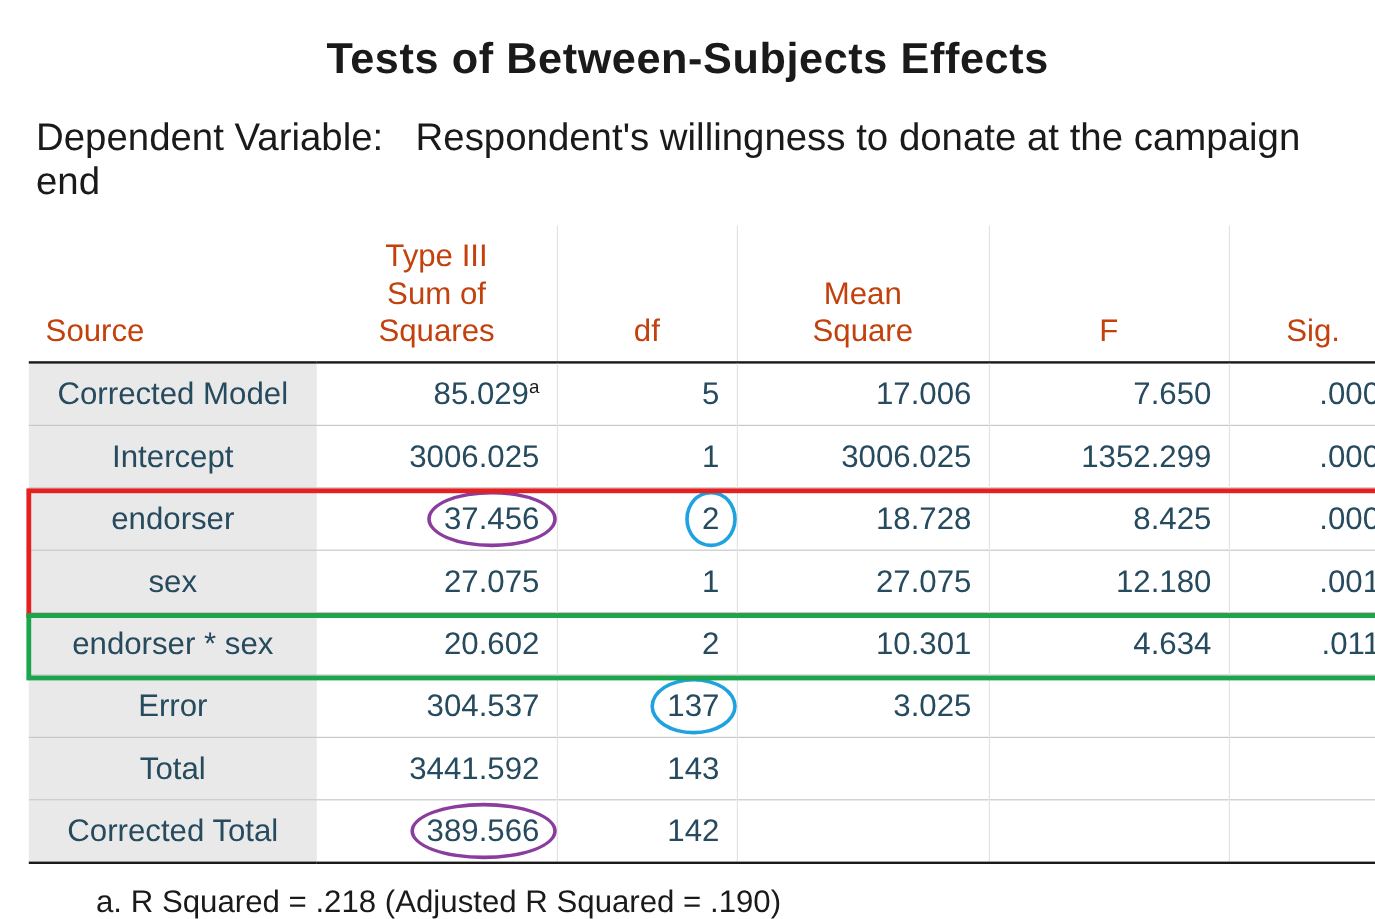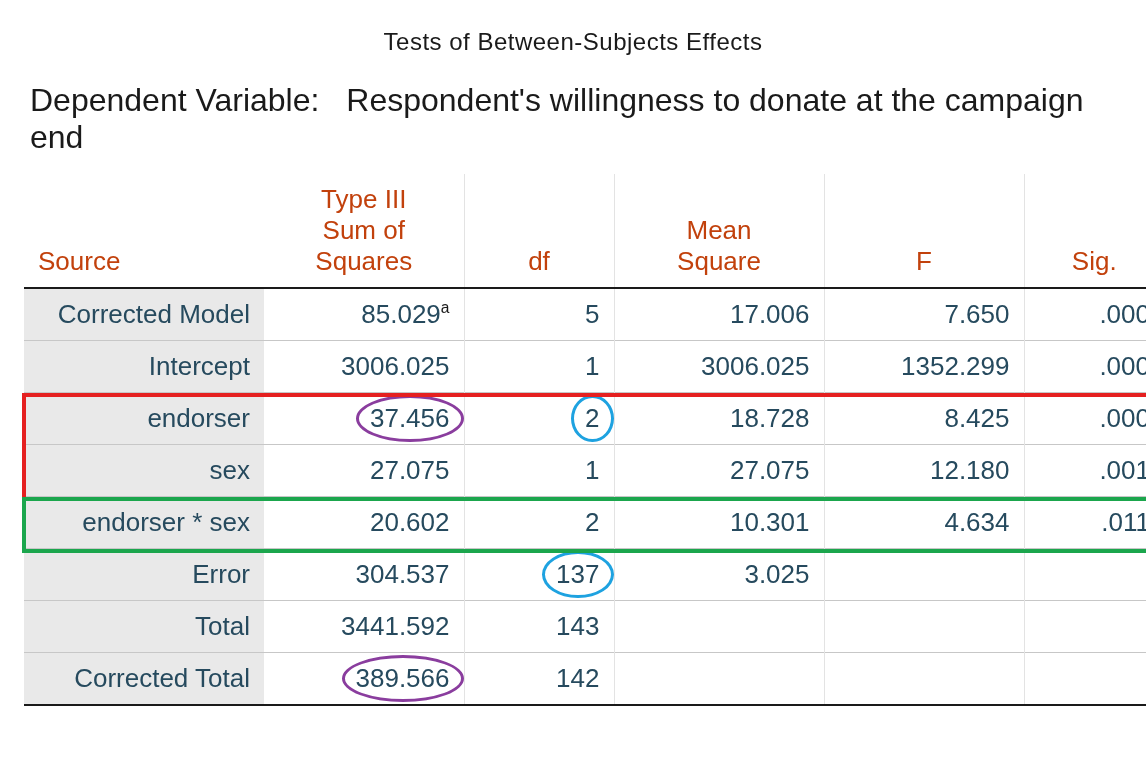--- a/index.html
+++ b/index.html
@@ -6,23 +6,23 @@
   body{
     font-family:Arial,Helvetica,sans-serif;
     color:#264a5e;
     background:#fff;
     width:1146px;
     font-size:26px;
   }
   .wrap{padding:18px 24px 0 24px;}
   .title{
     text-align:center;
-    font-weight:400;
+    font-weight:700;
     color:#1a1a1a;
-    font-size:24px;
+    font-size:36px;
     margin:10px 0 26px 0;
     letter-spacing:0.5px;
   }
   .depvar{
     color:#1a1a1a;
     font-size:32px;
     margin-bottom:18px;
     padding-left:6px;
   }
   .depvar .lbl{margin-right:18px;}
@@ -46,21 +46,21 @@
     border-right:1px solid #e3e3e3;
     text-align:center;
   }
   thead th:first-child{text-align:left;border-right:none;}
   thead th:last-child{border-right:none;}
   tbody td{border-right:1px solid #e3e3e3;}
   tbody td:last-child{border-right:none;}
   tbody tr:last-child td{border-bottom:2px solid #1a1a1a;}
   .src{
     background:#e9e9e9;
-    text-align:right;
+    text-align:center;
     color:#264a5e;
     border-right:none;
   }
   .num{
     text-align:right;
     color:#264a5e;
   }
   col.c0{width:240px;}
   col.c1{width:200px;}
   col.c2{width:150px;}
@@ -264,13 +264,14 @@
             </td>
           </tr>
         </tbody>
     </table>
     <div id="overlays">
         <div class="rowoverlay red" style="left: -2px; top: 218.5px; width: 1140px; height: 100px;"></div>
         <div class="rowoverlay green" style="left: -2px; top: 322.5px; width: 1140px; height: 48px;"></div>
       </div>
   </div>
 
+  <div class="footnote">a. R Squared = .218 (Adjusted R Squared = .190)</div>
 </div>
 
 </body></html>

